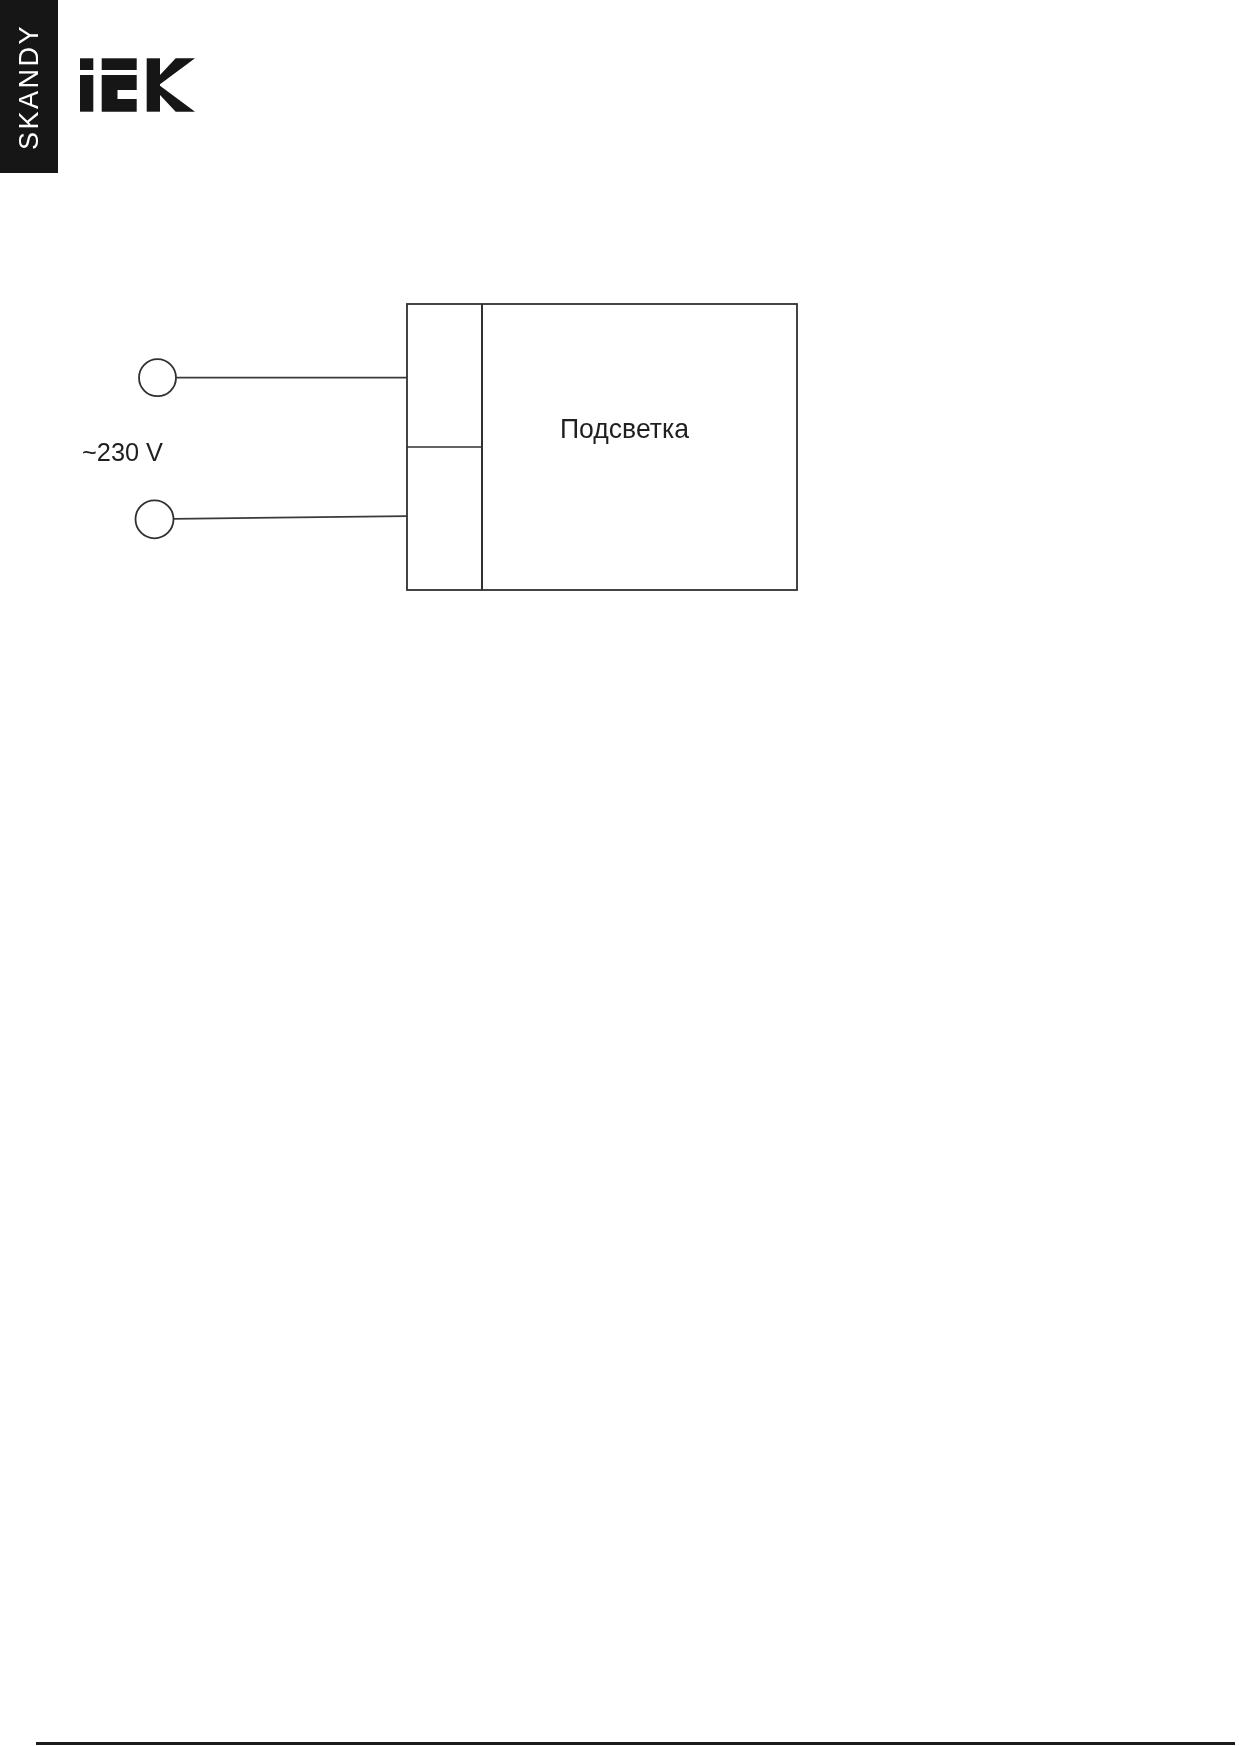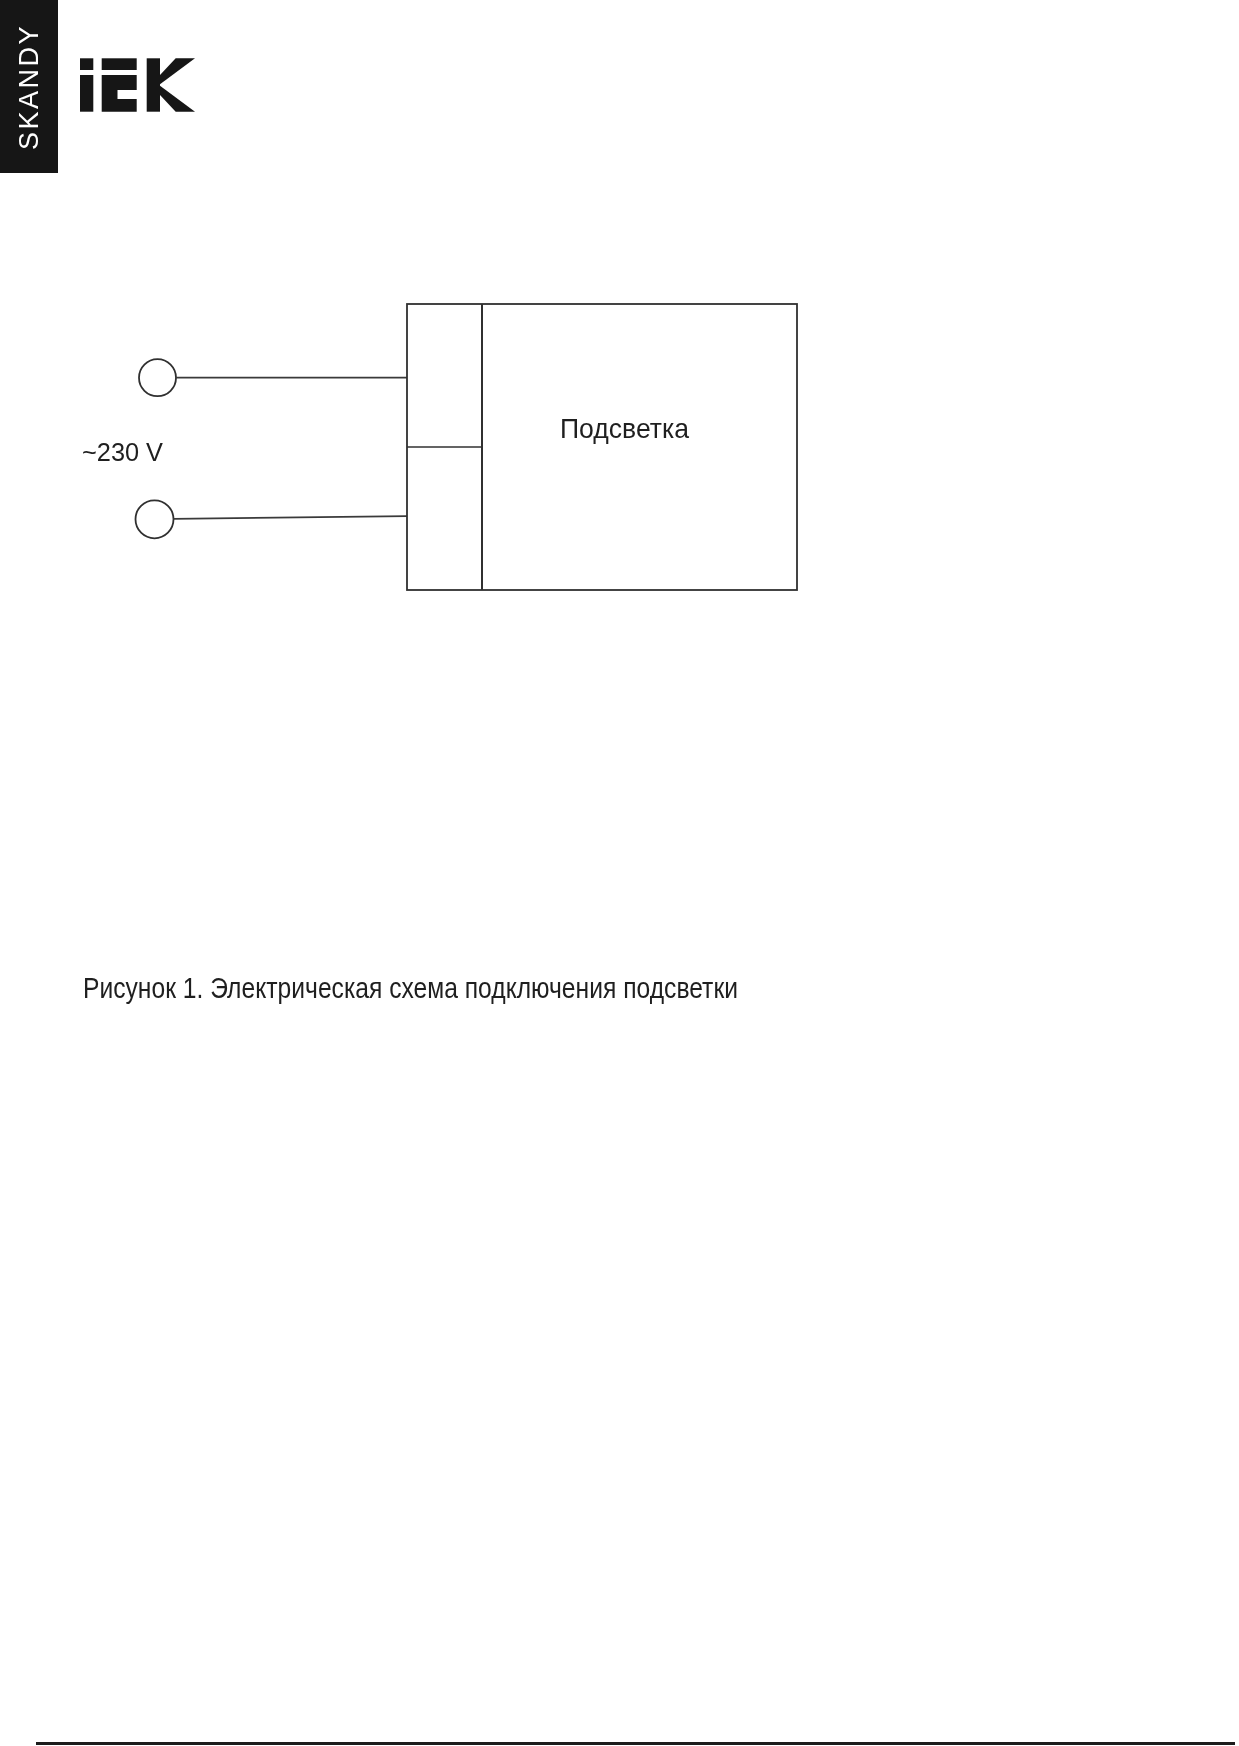--- a/index.html
+++ b/index.html
@@ -124,19 +124,16 @@
     <line class="wire" x1="173.5" y1="518.8" x2="407" y2="516.2"></line>
 
     <rect class="outline" x="407" y="304" width="390" height="286"></rect>
     <line class="divider" x1="482" y1="304" x2="482" y2="590" stroke-width="2"></line>
     <line class="divider" x1="407" y1="447" x2="482" y2="447" stroke-width="1.5"></line>
 
     <text class="svg-label" x="82" y="461" font-size="26" textLength="81" lengthAdjust="spacingAndGlyphs">~230 V</text>
     <text class="svg-label" x="624.5" y="438" font-size="28" text-anchor="middle" textLength="129" lengthAdjust="spacingAndGlyphs">Подсветка</text>
   </svg>
 
-  <div class="caption">
-    <span class="caption-inner">Рисунок 1. Электрическая схема подключения подсветки</span>
-  </div>
 
   <div class="footer-rule"></div>
 
 </div>
 
 </body></html>

